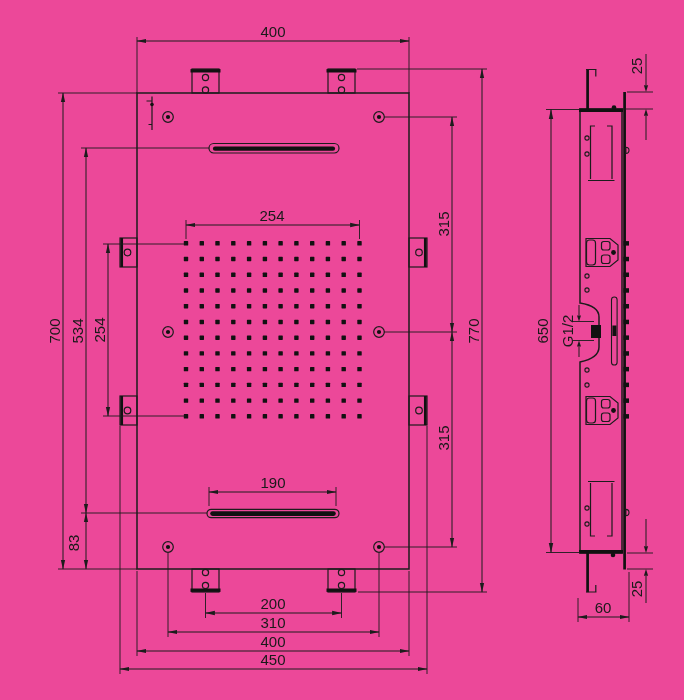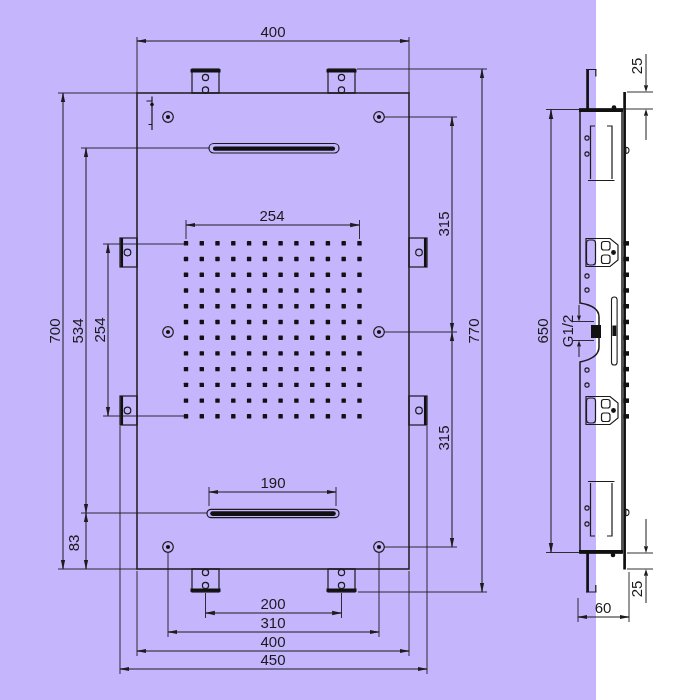--- a/index.html
+++ b/index.html
@@ -1,16 +1,16 @@
 <!DOCTYPE html>
 <html><head>
 <meta charset="utf-8">
 <style>
   html,body{margin:0;padding:0;background:#fff}
-  .stage{width:596px;height:700px;background:#c4b5fd;position:relative;font-family:"Liberation Sans",sans-serif}
+  .stage{width:684px;height:700px;background:#ec4899;position:relative;font-family:"Liberation Sans",sans-serif}
   svg text{font-family:"Liberation Sans",sans-serif;font-size:15px;fill:#1a1a1a}
   .o{stroke:#1c1c1c;stroke-width:1.5;fill:none}
   .o12{stroke:#1c1c1c;stroke-width:1.2;fill:none}
   .o11{stroke:#1c1c1c;stroke-width:1.1;fill:none}
   .tk{stroke:#111;stroke-width:3.4;fill:none}
   .tk2{stroke:#111;stroke-width:2.7;fill:none}
   .fb{fill:#111;stroke:none}
   .dim{stroke:#1c1c1c;stroke-width:1;fill:none}
   .ext{stroke:#1c1c1c;stroke-width:0.9;fill:none}
   .ar{fill:#1c1c1c;stroke:none}

